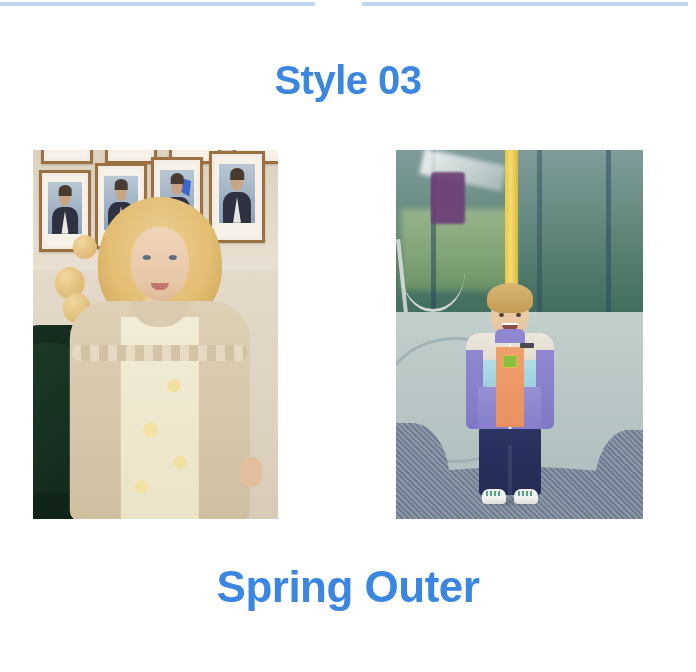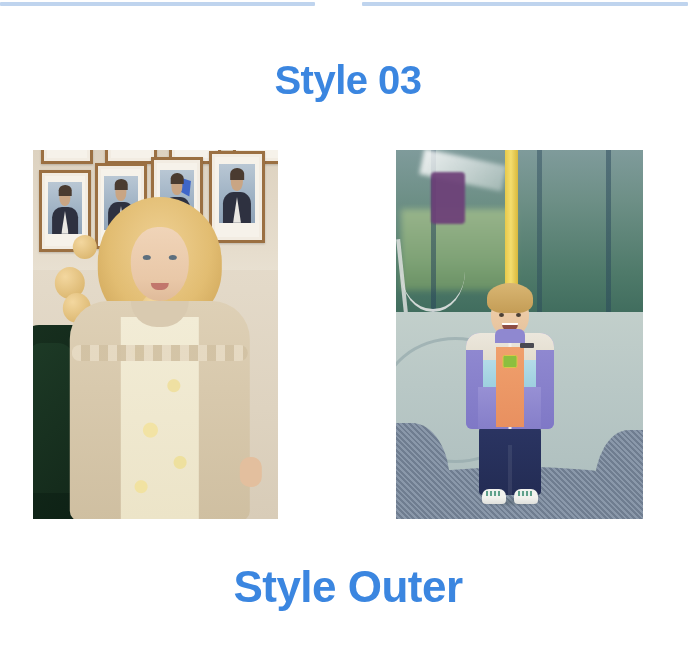--- a/index.html
+++ b/index.html
@@ -566,15 +566,15 @@
           <div class="collar"></div>
           <div class="badge"></div>
           <div class="tag"></div>
           <div class="shoe l"></div>
           <div class="shoe r"></div>
         </div>
       </div>
     </div>
   </div>
 
-  <div class="caption-title">Style Outer</div>
+  <div class="caption-title">Spring Outer</div>
 
 </div>
 
 </body></html>

